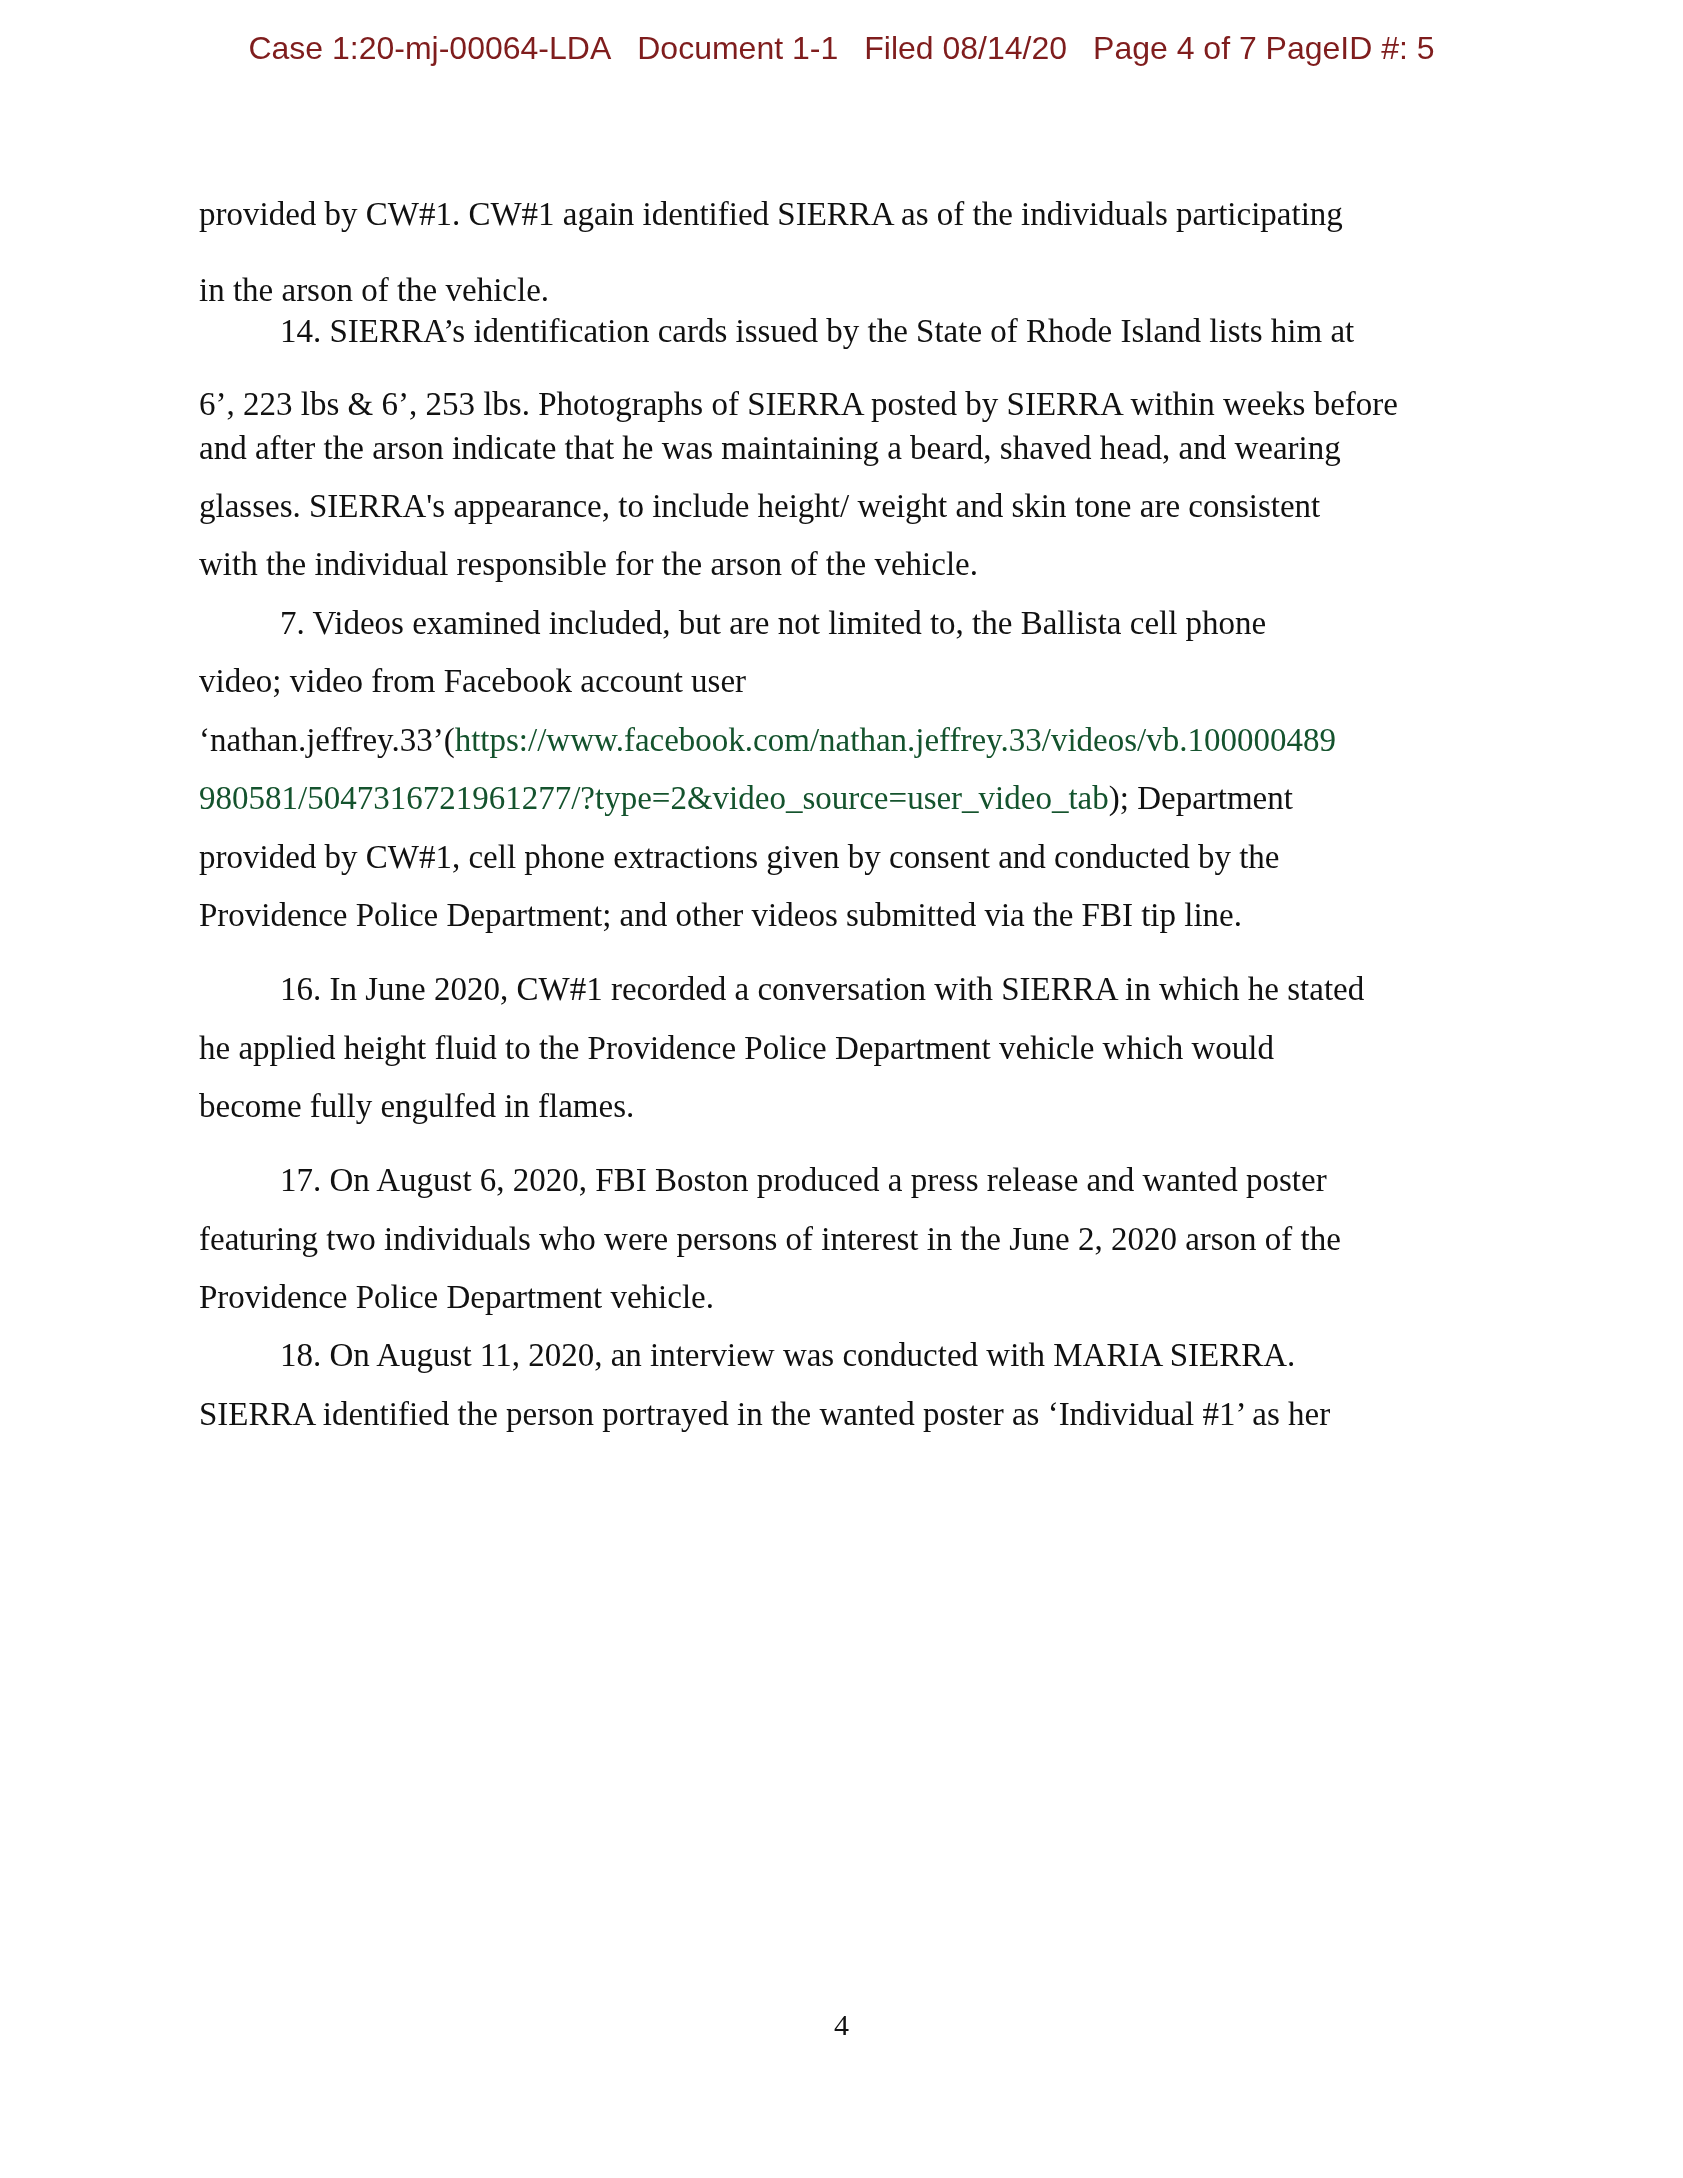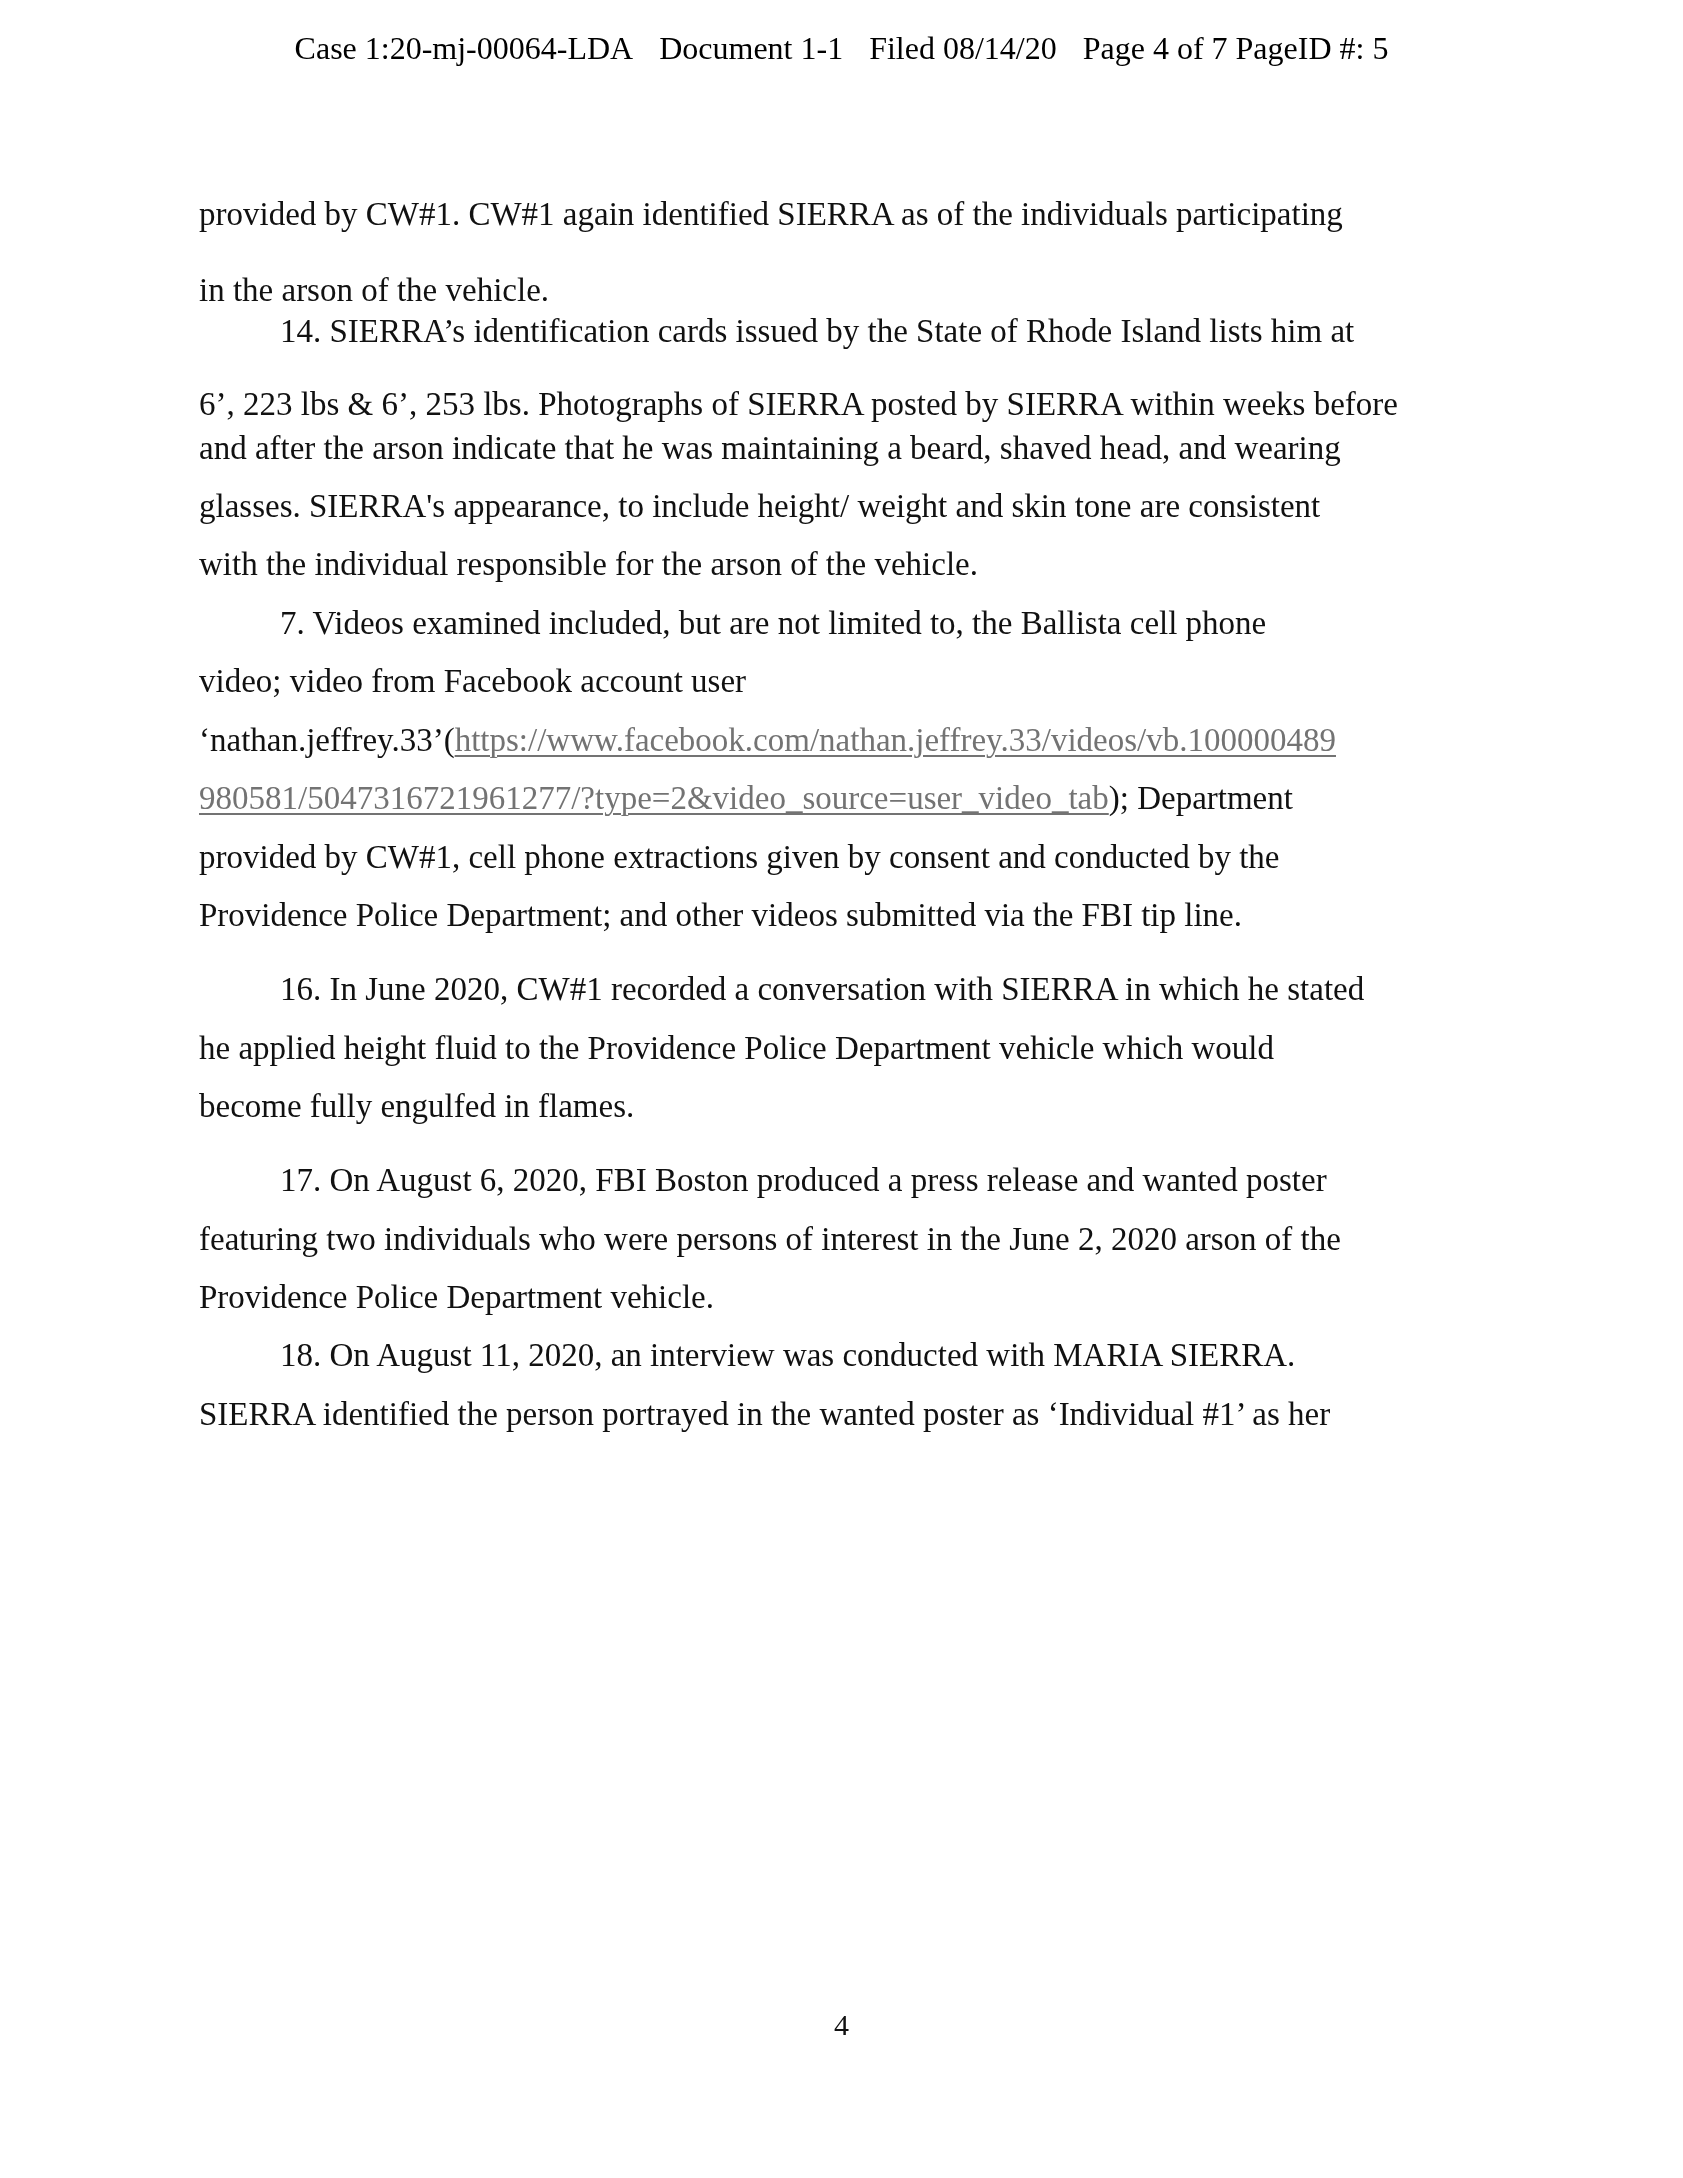--- a/index.html
+++ b/index.html
@@ -18,23 +18,23 @@
       left: 0; top: 0;
       width: 1683px; height: 2178px;
       background: #ffffff;
     }
     .header {
       position: absolute;
       top: 30px;
       left: 0;
       width: 1683px;
       text-align: center;
-      font-family: Liberation Serif, serif;
+      font-family: Liberation Sans, sans-serif;
       font-size: 32px;
-      color: #000000;
+      color: #7f1d1d;
       letter-spacing: 0px;
       white-space: pre;
     }
     .header span { margin: 0 13px; }
     .body-text {
       position: absolute;
       left: 199px;
       top: 194px;
       width: 1287px;
       font-family: "Liberation Serif", serif;
@@ -43,22 +43,21 @@
     }
     .line {
       position: absolute;
       left: 0;
       white-space: nowrap;
       height: 40px;
       line-height: 40px;
     }
     .indent { left: 81px; }
     a.link {
-      color: #737373;
-      text-decoration: underline;
+      color: #14532d;
       text-decoration-thickness: 2px;
       text-underline-offset: 4px;
     }
     .page-number {
       position: absolute;
       top: 2008px;
       left: 0;
       width: 1683px;
       text-align: center;
       font-family: "Liberation Serif", serif;

